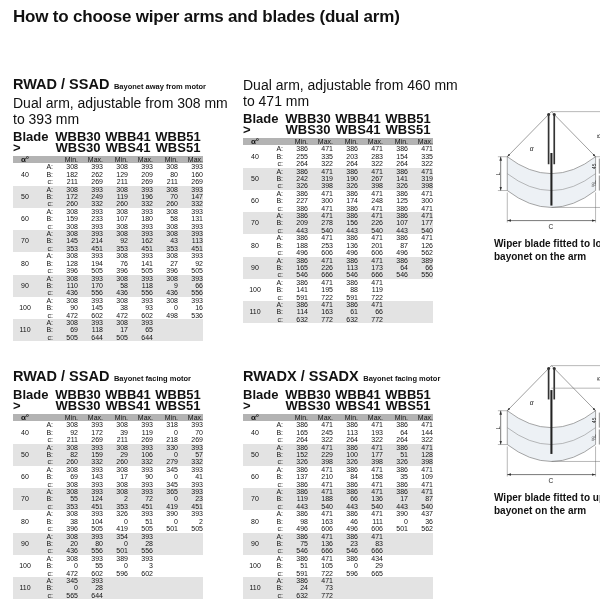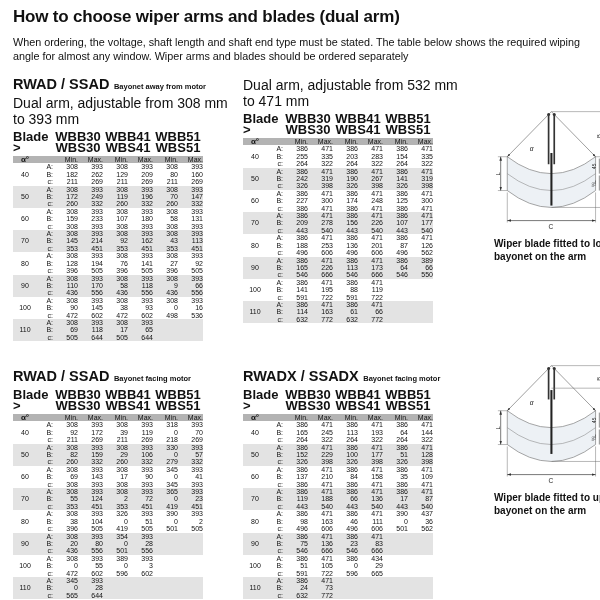--- a/index.html
+++ b/index.html
@@ -33,21 +33,20 @@
   #d2{top:360px}
   .caption{font-size:10px;font-weight:bold;line-height:1.25;margin-top:4px;width:128px;}
   svg text{font-family:"Liberation Sans",sans-serif;fill:#222;}
 </style>
 </head>
 <body>
 
 <div class="page">
 
   <div class="title">How to choose wiper arms and blades (dual arm)</div>
-  <div class="intro">When ordering, the voltage, shaft length and shaft end type must be stated. The table below shows the required wiping angle for almost any window. Wiper arms and blades should be ordered separately</div>
 
   <div class="sec" id="t1">
       <div class="sec-head"><span class="model">RWAD / SSAD</span> <span class="variant">Bayonet away from motor</span></div>
       <div class="sec-sub">Dual arm, adjustable from 308 mm to 393 mm</div>
       <div class="blade-row">
         <span class="blade-lbl">Blade &gt;</span>
         <span class="blade-col">
           <span>WBB30</span>
           <span>WBS30</span>
         </span>
@@ -549,21 +548,21 @@
             <td class="v">644</td>
             <td class="v"></td>
             <td class="v"></td>
             <td class="v"></td>
             <td class="v"></td>
           </tr>
         </tbody>
       </table>
     </div>
   <div class="sec" id="t3">
-      <div class="sec-sub">Dual arm, adjustable from 532 mm to 471 mm</div>
+      <div class="sec-sub">Dual arm, adjustable from 460 mm to 471 mm</div>
       <div class="blade-row">
         <span class="blade-lbl">Blade &gt;</span>
         <span class="blade-col">
           <span>WBB30</span>
           <span>WBS30</span>
         </span>
         <span class="blade-col">
           <span>WBB41</span>
           <span>WBS41</span>
         </span>

